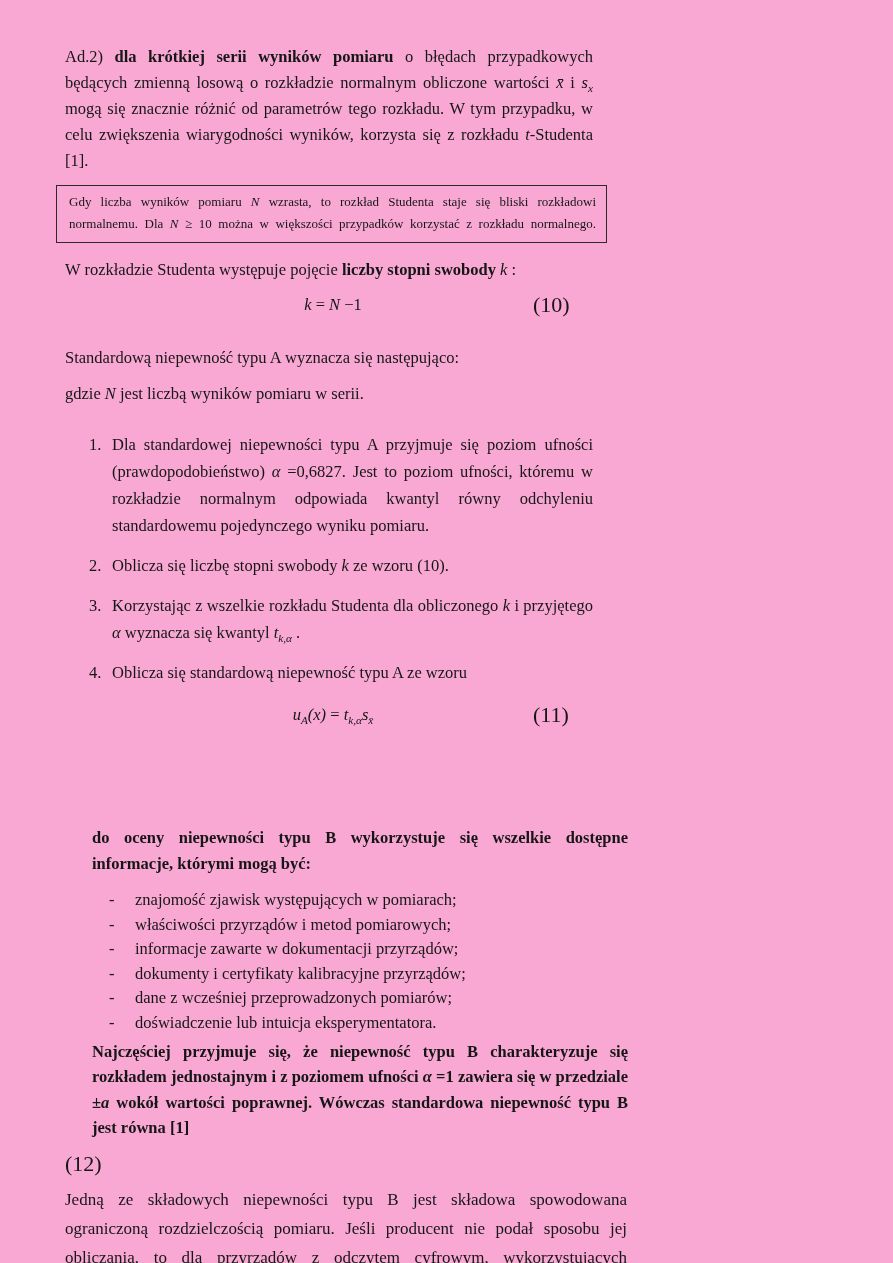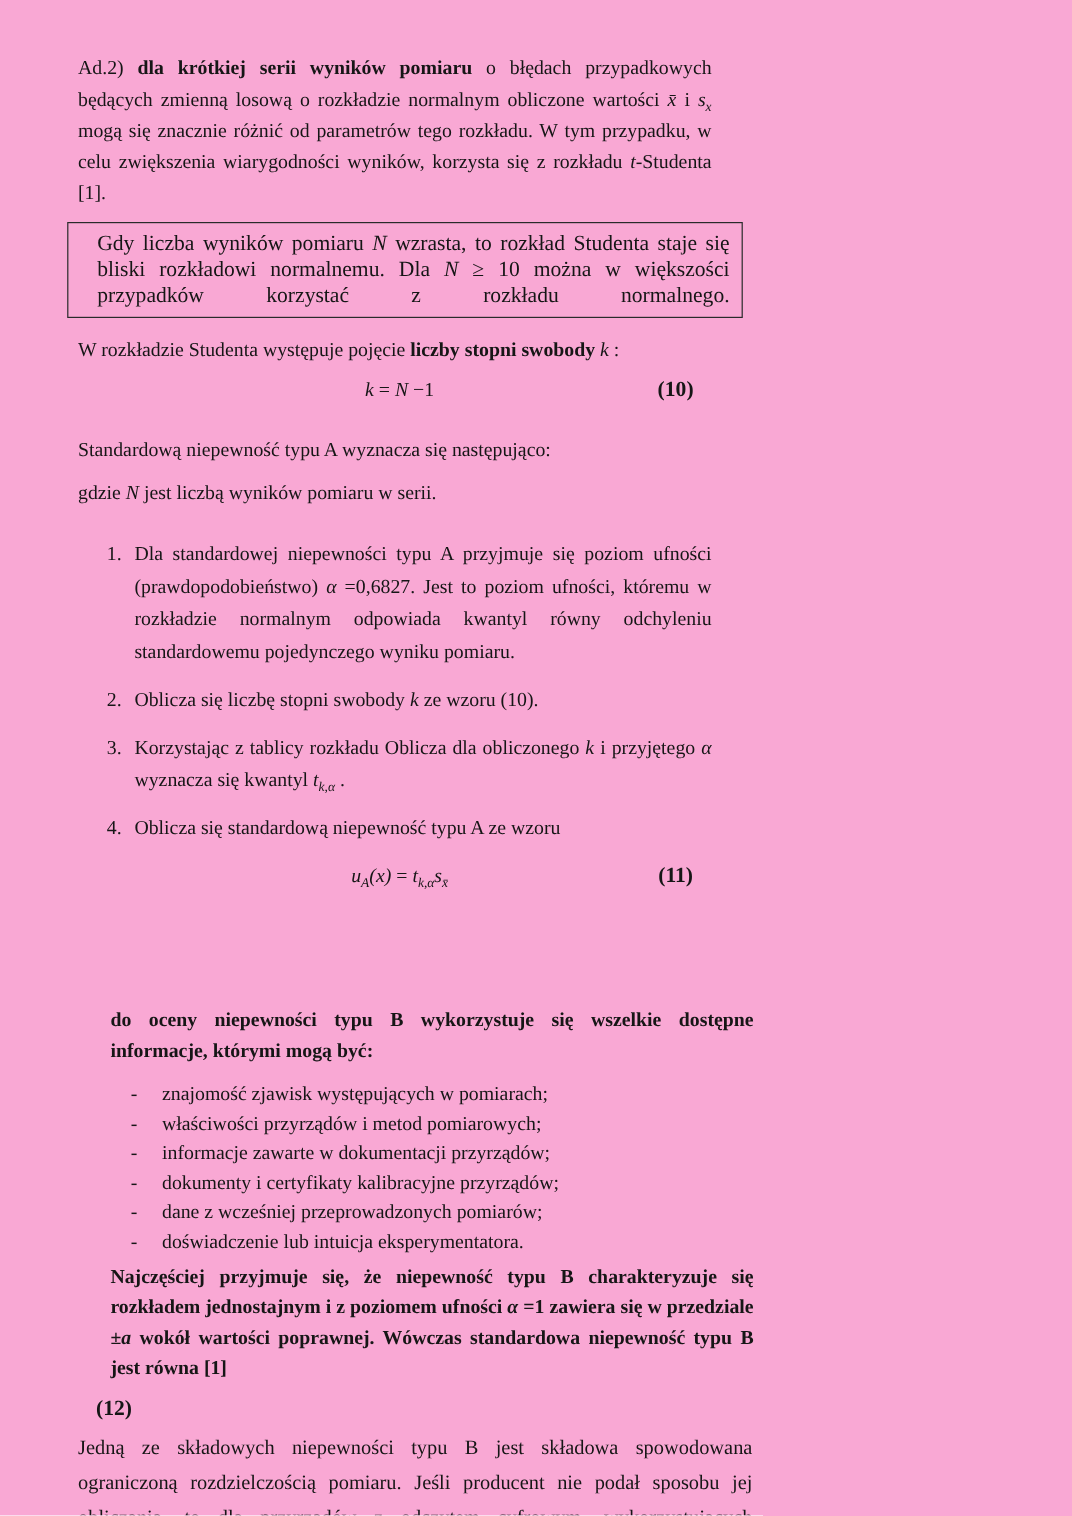--- a/index.html
+++ b/index.html
@@ -14,28 +14,28 @@
   .content { position:absolute; left:65px; top:44px; width:528px; }
   p, .para { margin:0; font-size:16.5px; line-height:26px; text-align:justify; }
   .b { font-weight:bold; }
   i { font-style:italic; }
   sub { font-size:0.68em; font-style:italic; line-height:0; }
 
   .boxnote {
     margin:11px 0 14px -9px;
     width:527px;
     border:1.6px solid #2a2a2a;
-    padding:5px 10px 7px 24px;
-    font-size:18px; line-height:22px;
+    padding:5px 10px 7px 12px;
+    font-size:13px; line-height:22px;
     text-align:justify; text-align-last:justify;font-family:Liberation Serif, serif;
   }
   .p2 { margin-top:4px; }
   .eqrow { display:flex; align-items:center; margin:9px 0 9px 0; }
   .eqbody { flex:1; text-align:center; padding-left:68px; font-size:16.5px; }
-  .eqnum { flex:none; width:60px; text-align:center; font-size:18px;font-weight:bold; }
+  .eqnum { flex:none; width:60px; text-align:left; font-size:22px; }
   .p3 { margin-top:10px; }
   .p4 { margin-top:27px; }
 
   .steps { margin-top:24px; }
   .step { display:flex; margin-bottom:13px; }
   .stepno { flex:none; width:23px; margin-left:24px; font-size:16.5px; line-height:27px; }
   .steptext { flex:1; font-size:16.5px; line-height:27px; text-align:justify; }
   .eq11row { margin-top:16px; }
 
   .gap { height:88px; }
@@ -78,21 +78,21 @@
       <div class="step">
         <span class="stepno">1.</span>
         <div class="steptext"><span>Dla standardowej niepewności typu A przyjmuje się poziom ufności (prawdopodobieństwo) </span><i>α</i><span> =0,6827. Jest to poziom ufności, któremu w rozkładzie normalnym odpowiada kwantyl równy odchyleniu standardowemu pojedynczego wyniku pomiaru.</span></div>
       </div>
       <div class="step">
         <span class="stepno">2.</span>
         <div class="steptext"><span>Oblicza się liczbę stopni swobody </span><i>k</i><span> ze wzoru (10).</span></div>
       </div>
       <div class="step">
         <span class="stepno">3.</span>
-        <div class="steptext"><span>Korzystając z tablicy rozkładu Oblicza dla obliczonego </span><i>k</i><span> i przyjętego </span><i>α</i><span> wyznacza się kwantyl </span><i>t</i><sub>k,α</sub><span> .</span></div>
+        <div class="steptext"><span>Korzystając z wszelkie rozkładu Studenta dla obliczonego </span><i>k</i><span> i przyjętego </span><i>α</i><span> wyznacza się kwantyl </span><i>t</i><sub>k,α</sub><span> .</span></div>
       </div>
       <div class="step">
         <span class="stepno">4.</span>
         <div class="steptext"><span>Oblicza się standardową niepewność typu A ze wzoru</span></div>
       </div>
     </div>
 
     <div class="eqrow eq11row">
       <div class="eqbody"><i>u</i><sub>A</sub><i>(x)</i><span> = </span><i>t</i><sub>k,α</sub><i>s</i><sub>x̄</sub></div>
       <div class="eqnum">(11)</div>

